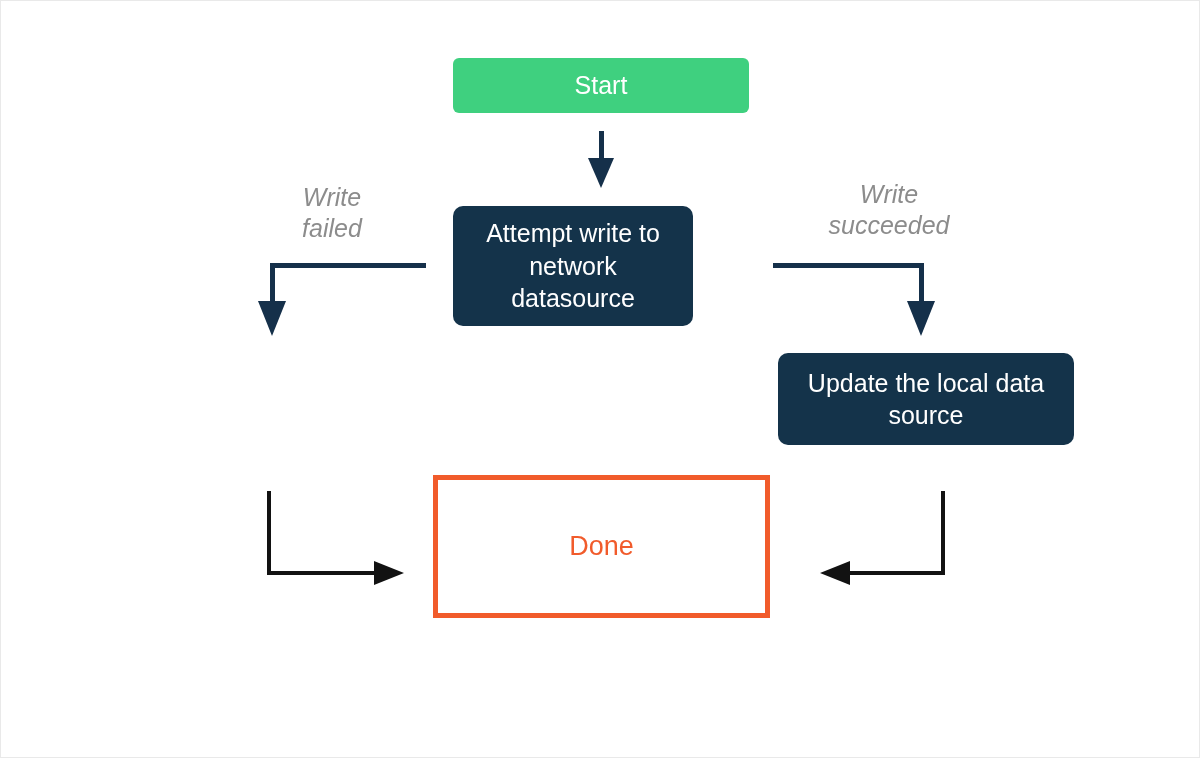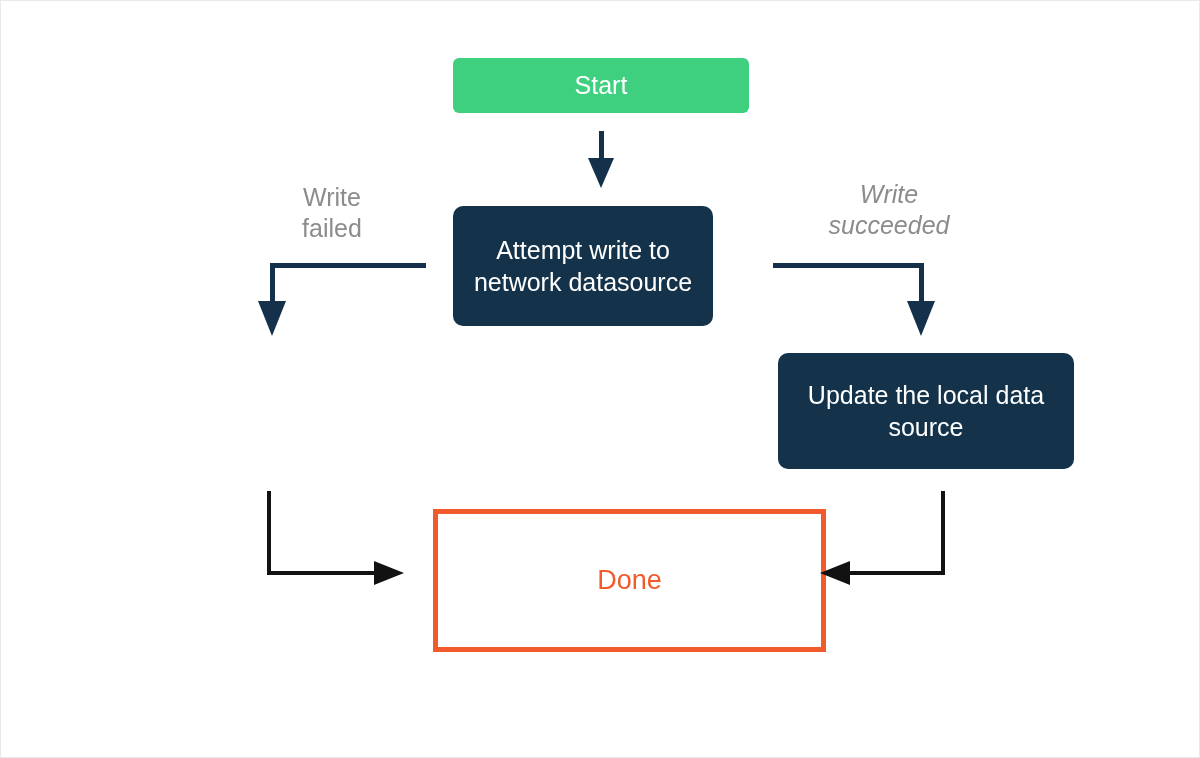--- a/index.html
+++ b/index.html
@@ -41,39 +41,39 @@
     background: var(--start-fill);
     color: var(--process-text);
     border-radius: 6px;
   }
   .node-process {
     background: var(--process-fill);
     color: var(--process-text);
     border-radius: 10px;
     padding: 0 20px;
   }
-  .node-attempt { left: 452px; top: 205px; width: 260px; height: 120px; }
+  .node-attempt { left: 452px; top: 205px; width: 240px; height: 120px; }
   .node-throw   { left: 130px; top: 352px; width: 297px; height: 116px; }
-  .node-update  { left: 777px; top: 352px; width: 296px; height: 116px; }
+  .node-update  { left: 777px; top: 352px; width: 296px; height: 92px; }
   .node-done {
-    left: 432px; top: 508px; width: 393px; height: 143px;
+    left: 432px; top: 474px; width: 337px; height: 143px;
     background: #fff;
     border: 5px solid var(--done-border);
     color: var(--done-text);
     font-size: 27px;
     border-radius: 0;
   }
   .edge-label {
     position: absolute;
     color: var(--edge-label-text);
     font-size: 25px;
     line-height: 1.25;
     text-align: center;
   }
-  .edge-label-failed    { left: 281px; top: 181px; width: 100px; }
+  .edge-label-failed    { left: 281px; top: 181px; width: 100px; font-style: italic; }
   .edge-label-succeeded { left: 818px; top: 178px; width: 140px; font-style: italic; }
   .seg { position: absolute; background: var(--connector-dark); }
   .seg-black { background: var(--connector-black); }
   .arrowhead { position: absolute; width: 0; height: 0; }
   
   .seg-start-shaft { left: 598px; top: 130px; width: 5px; height: 30px; }
   .head-start {
     left: 587px; top: 157px;
     border-left: 13px solid transparent; border-right: 13px solid transparent;
     border-top: 30px solid var(--connector-dark);

